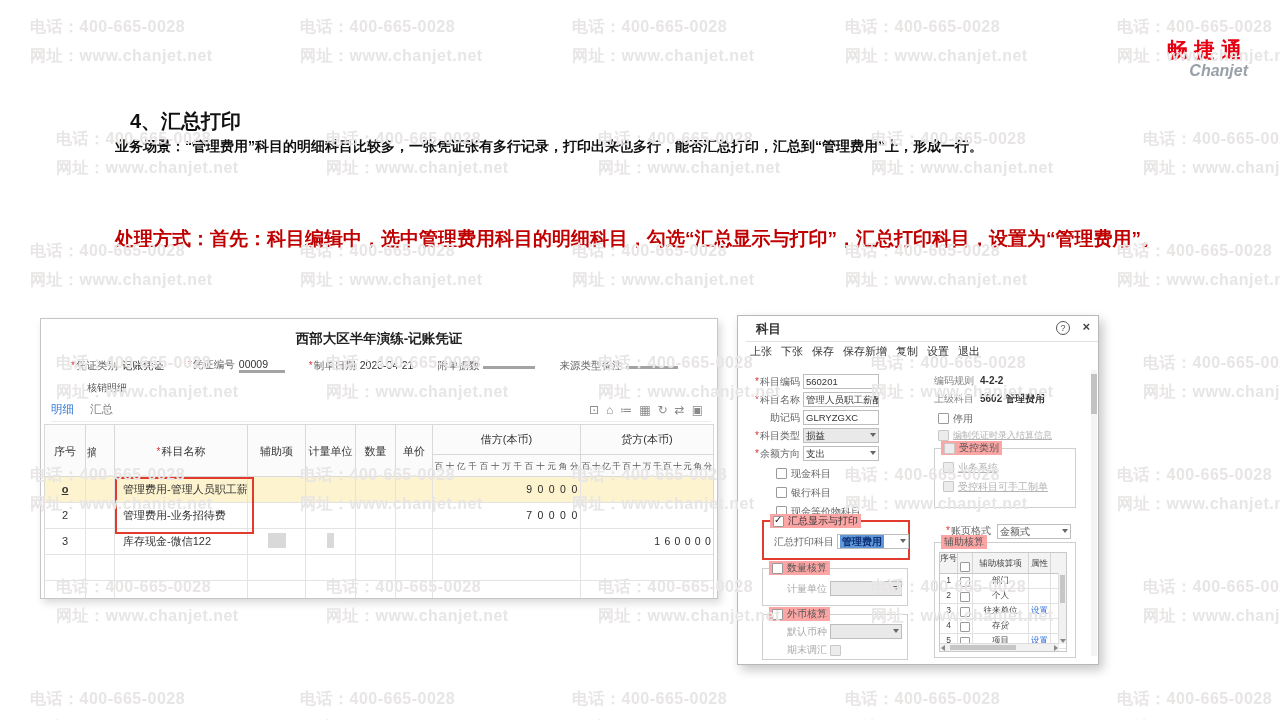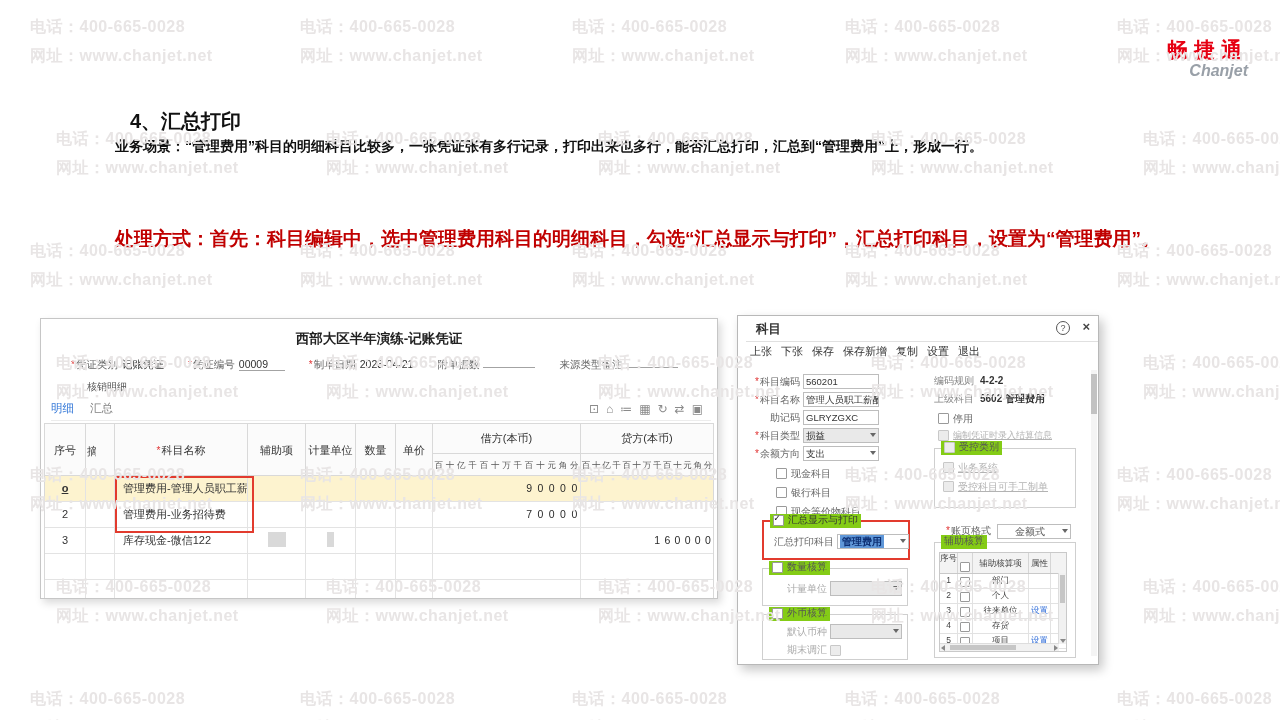--- a/index.html
+++ b/index.html
@@ -20,21 +20,21 @@
   .solution{position:absolute;left:115px;top:224px;width:1062px;margin:0;font-size:19px;font-weight:700;color:#c00000;line-height:1.55;z-index:5;}
 
   
   .vcard{position:absolute;left:40px;top:318px;width:676px;height:279px;background:#fff;border:1px solid #c6c6c6;
     box-shadow:3px 4px 8px rgba(0,0,0,.15);z-index:10;overflow:hidden;}
   .v-title{text-align:center;margin-top:11px;font-size:13.5px;font-weight:700;color:#222;}
   .vfields{display:flex;gap:24px;margin:10px 0 0 30px;font-size:10.5px;align-items:flex-end;white-space:nowrap;}
   .req{color:#e03131;font-style:normal;margin-right:1px;font-size:10px;}
   .vflabel{color:#666;margin-right:4px;}
   .vfval{color:#333;}
-  .vfval.ul{border-bottom:1px solid #a3a3a3;display:inline-block;min-width:46px;}
+  .vfval.ul{border-bottom:3px solid #a3a3a3;display:inline-block;min-width:46px;}
   .vfval.blank{min-width:52px;}
   .v-link{margin:8px 0 0 46px;font-size:10px;color:#555;}
   .v-tabbar{position:relative;margin:4px 6px 0 10px;height:22px;border-bottom:1px solid #ececec;}
   .vtab{display:inline-block;margin-right:16px;font-size:11.5px;color:#808080;padding-bottom:17px;cursor:pointer;}
   .vtab.active{color:#3478d8;border-bottom:2px solid #3478d8;}
   .vicons{position:absolute;right:8px;top:1px;}
   .vicon{display:inline-block;margin-left:7px;font-size:12px;color:#8a8a8a;}
 
   .vtable{position:relative;width:668px;margin:2px auto 0;border:1px solid #d9d9d9;border-bottom:none;}
   .vt-row{display:grid;grid-template-columns:41px 29px 133px 58px 50px 40px 37px 148px 132px;}
@@ -79,30 +79,30 @@
   .fsel .caret{position:absolute;right:2px;top:4px;width:0;height:0;border-left:3px solid transparent;border-right:3px solid transparent;border-top:4px solid #666;}
   .fsel.gray{background:#e9e9e9;}
   .cbrow{position:relative;height:19px;line-height:19px;white-space:nowrap;}
   .cb{display:inline-block;width:9px;height:9px;border:1px solid #9a9a9a;background:#fff;vertical-align:middle;margin-right:4px;
     position:relative;border-radius:1px;}
   .cb.on::after{content:"\2713";position:absolute;left:0;top:-4px;font-size:10px;color:#222;font-weight:700;}
   .cb.dis{background:#ececec;border-color:#c8c8c8;}
   .cbl{color:#666;vertical-align:middle;margin-top:14px;}
   .cbrow.dis .cbl{color:#b3b3b3;text-decoration:underline;}
   .grp{position:absolute;border:1px solid #cfcfcf;}
-  .grp-legend{position:absolute;top:-8px;left:6px;background:#84cc16;padding:0 3px;white-space:nowrap;line-height:14px;color:#555;font-family:Liberation Mono, monospace;}
+  .grp-legend{position:absolute;top:-8px;left:6px;background:#fca5a5;padding:0 3px;white-space:nowrap;line-height:14px;color:#555;}
   .red-grp{border:2px solid #e23b2e;}
   .grow{position:absolute;white-space:nowrap;line-height:15px;}
   .glabel{color:#666;margin-right:3px;}
   .selbox{display:inline-block;width:58px;height:13px;line-height:13px;border:1px solid #bdbdbd;background:#fff;
     padding:0 10px 0 2px;position:relative;vertical-align:top;overflow:hidden;}
   .selbox .caret{position:absolute;right:2px;top:4px;width:0;height:0;border-left:3px solid transparent;border-right:3px solid transparent;border-top:4px solid #666;}
   .selbox.gray{background:#e9e9e9;}
   .sel-hl .selval{background:#5f97d8;color:#0d2f73;font-weight:700;display:inline-block;height:13px;line-height:13px;padding:0 2px;}
-  .rrow{position:absolute;white-space:nowrap;line-height:14px;text-align:center;}
+  .rrow{position:absolute;white-space:nowrap;line-height:14px;}
   .rlabel{color:#888;margin-right:6px;}
   .rval{color:#333;font-weight:700;}
   .settle .cbl{font-size:9px;}
   .aux-table{position:absolute;left:4px;top:9px;width:126px;height:98px;border:1px solid #c9c9c9;background:#fff;font-size:8.5px;}
   .aux-head{display:grid;grid-template-columns:18px 15px 56px 22px;height:20px;background:#f3f3f3;border-bottom:1px solid #c9c9c9;}
   .ah{border-right:1px solid #d5d5d5;text-align:center;overflow:hidden;color:#444;line-height:20px;}
   .ah.ah0{line-height:10px;padding-top:0;}
   .arow{display:grid;grid-template-columns:18px 15px 56px 22px;height:14px;border-bottom:1px solid #e2e2e2;}
   .ac{border-right:1px solid #e2e2e2;text-align:center;line-height:13px;color:#444;overflow:hidden;white-space:nowrap;}
   .ac .cb{width:8px;height:8px;margin:2px 0 0 0;}

